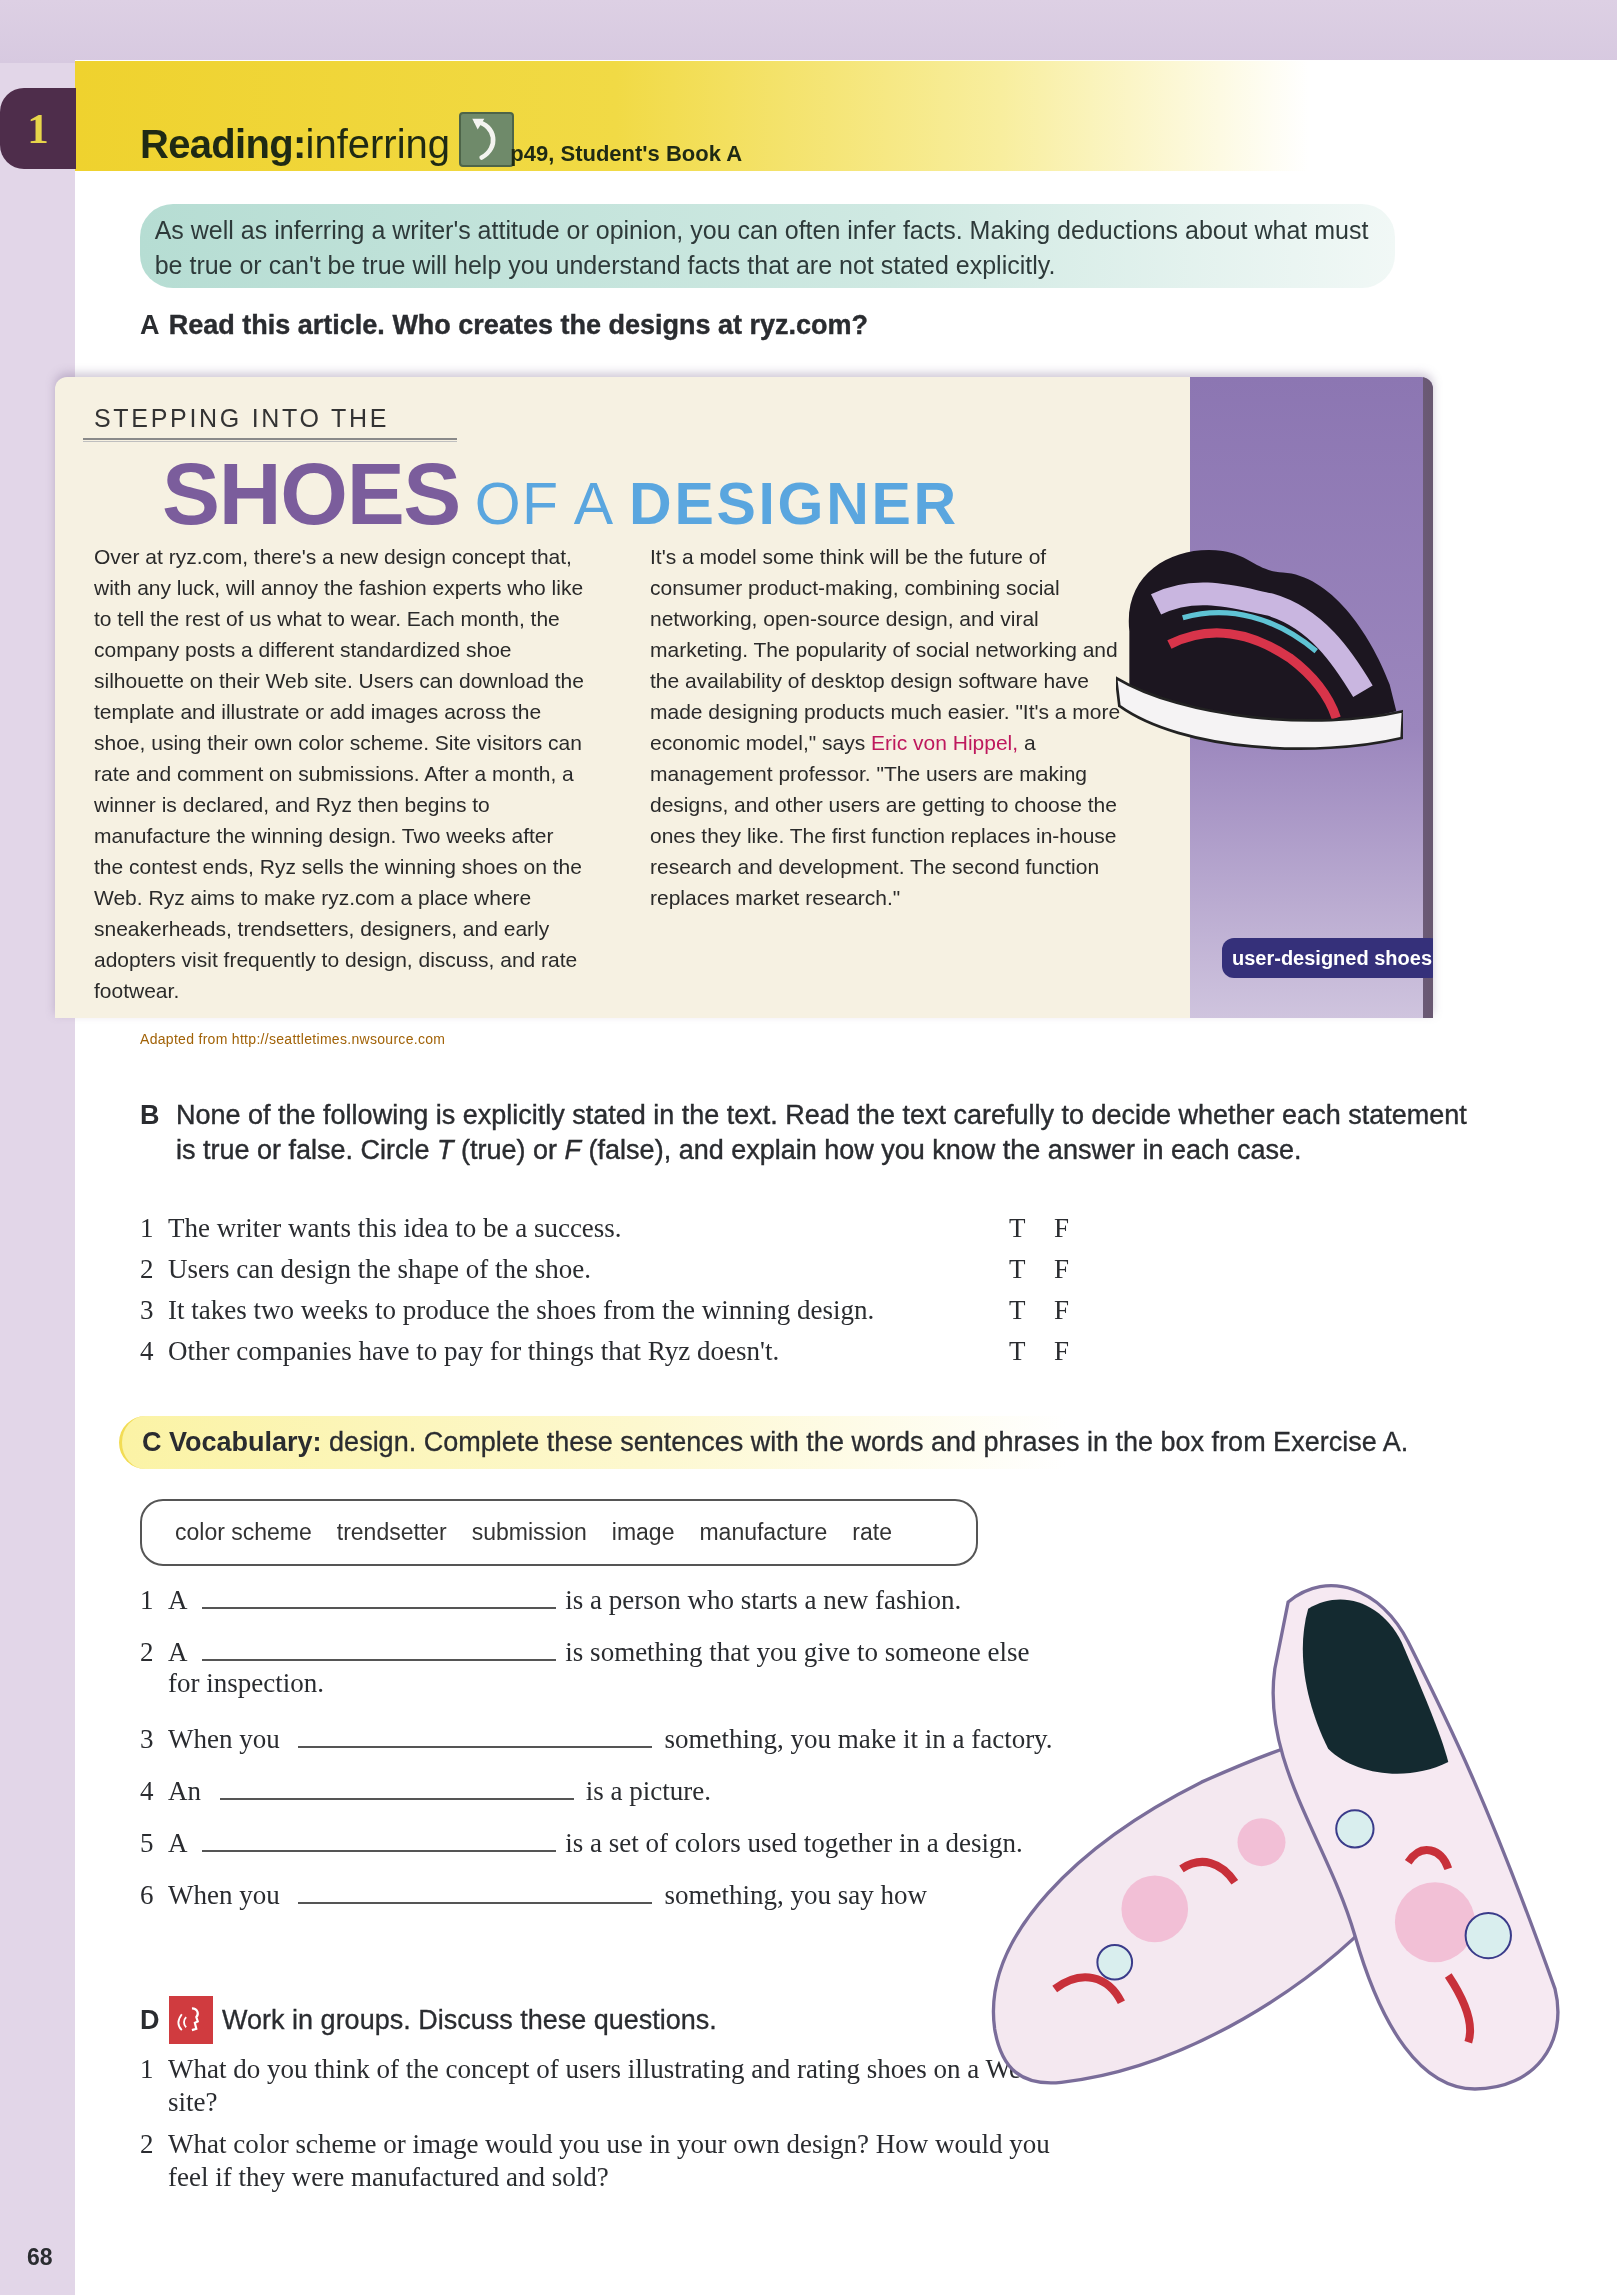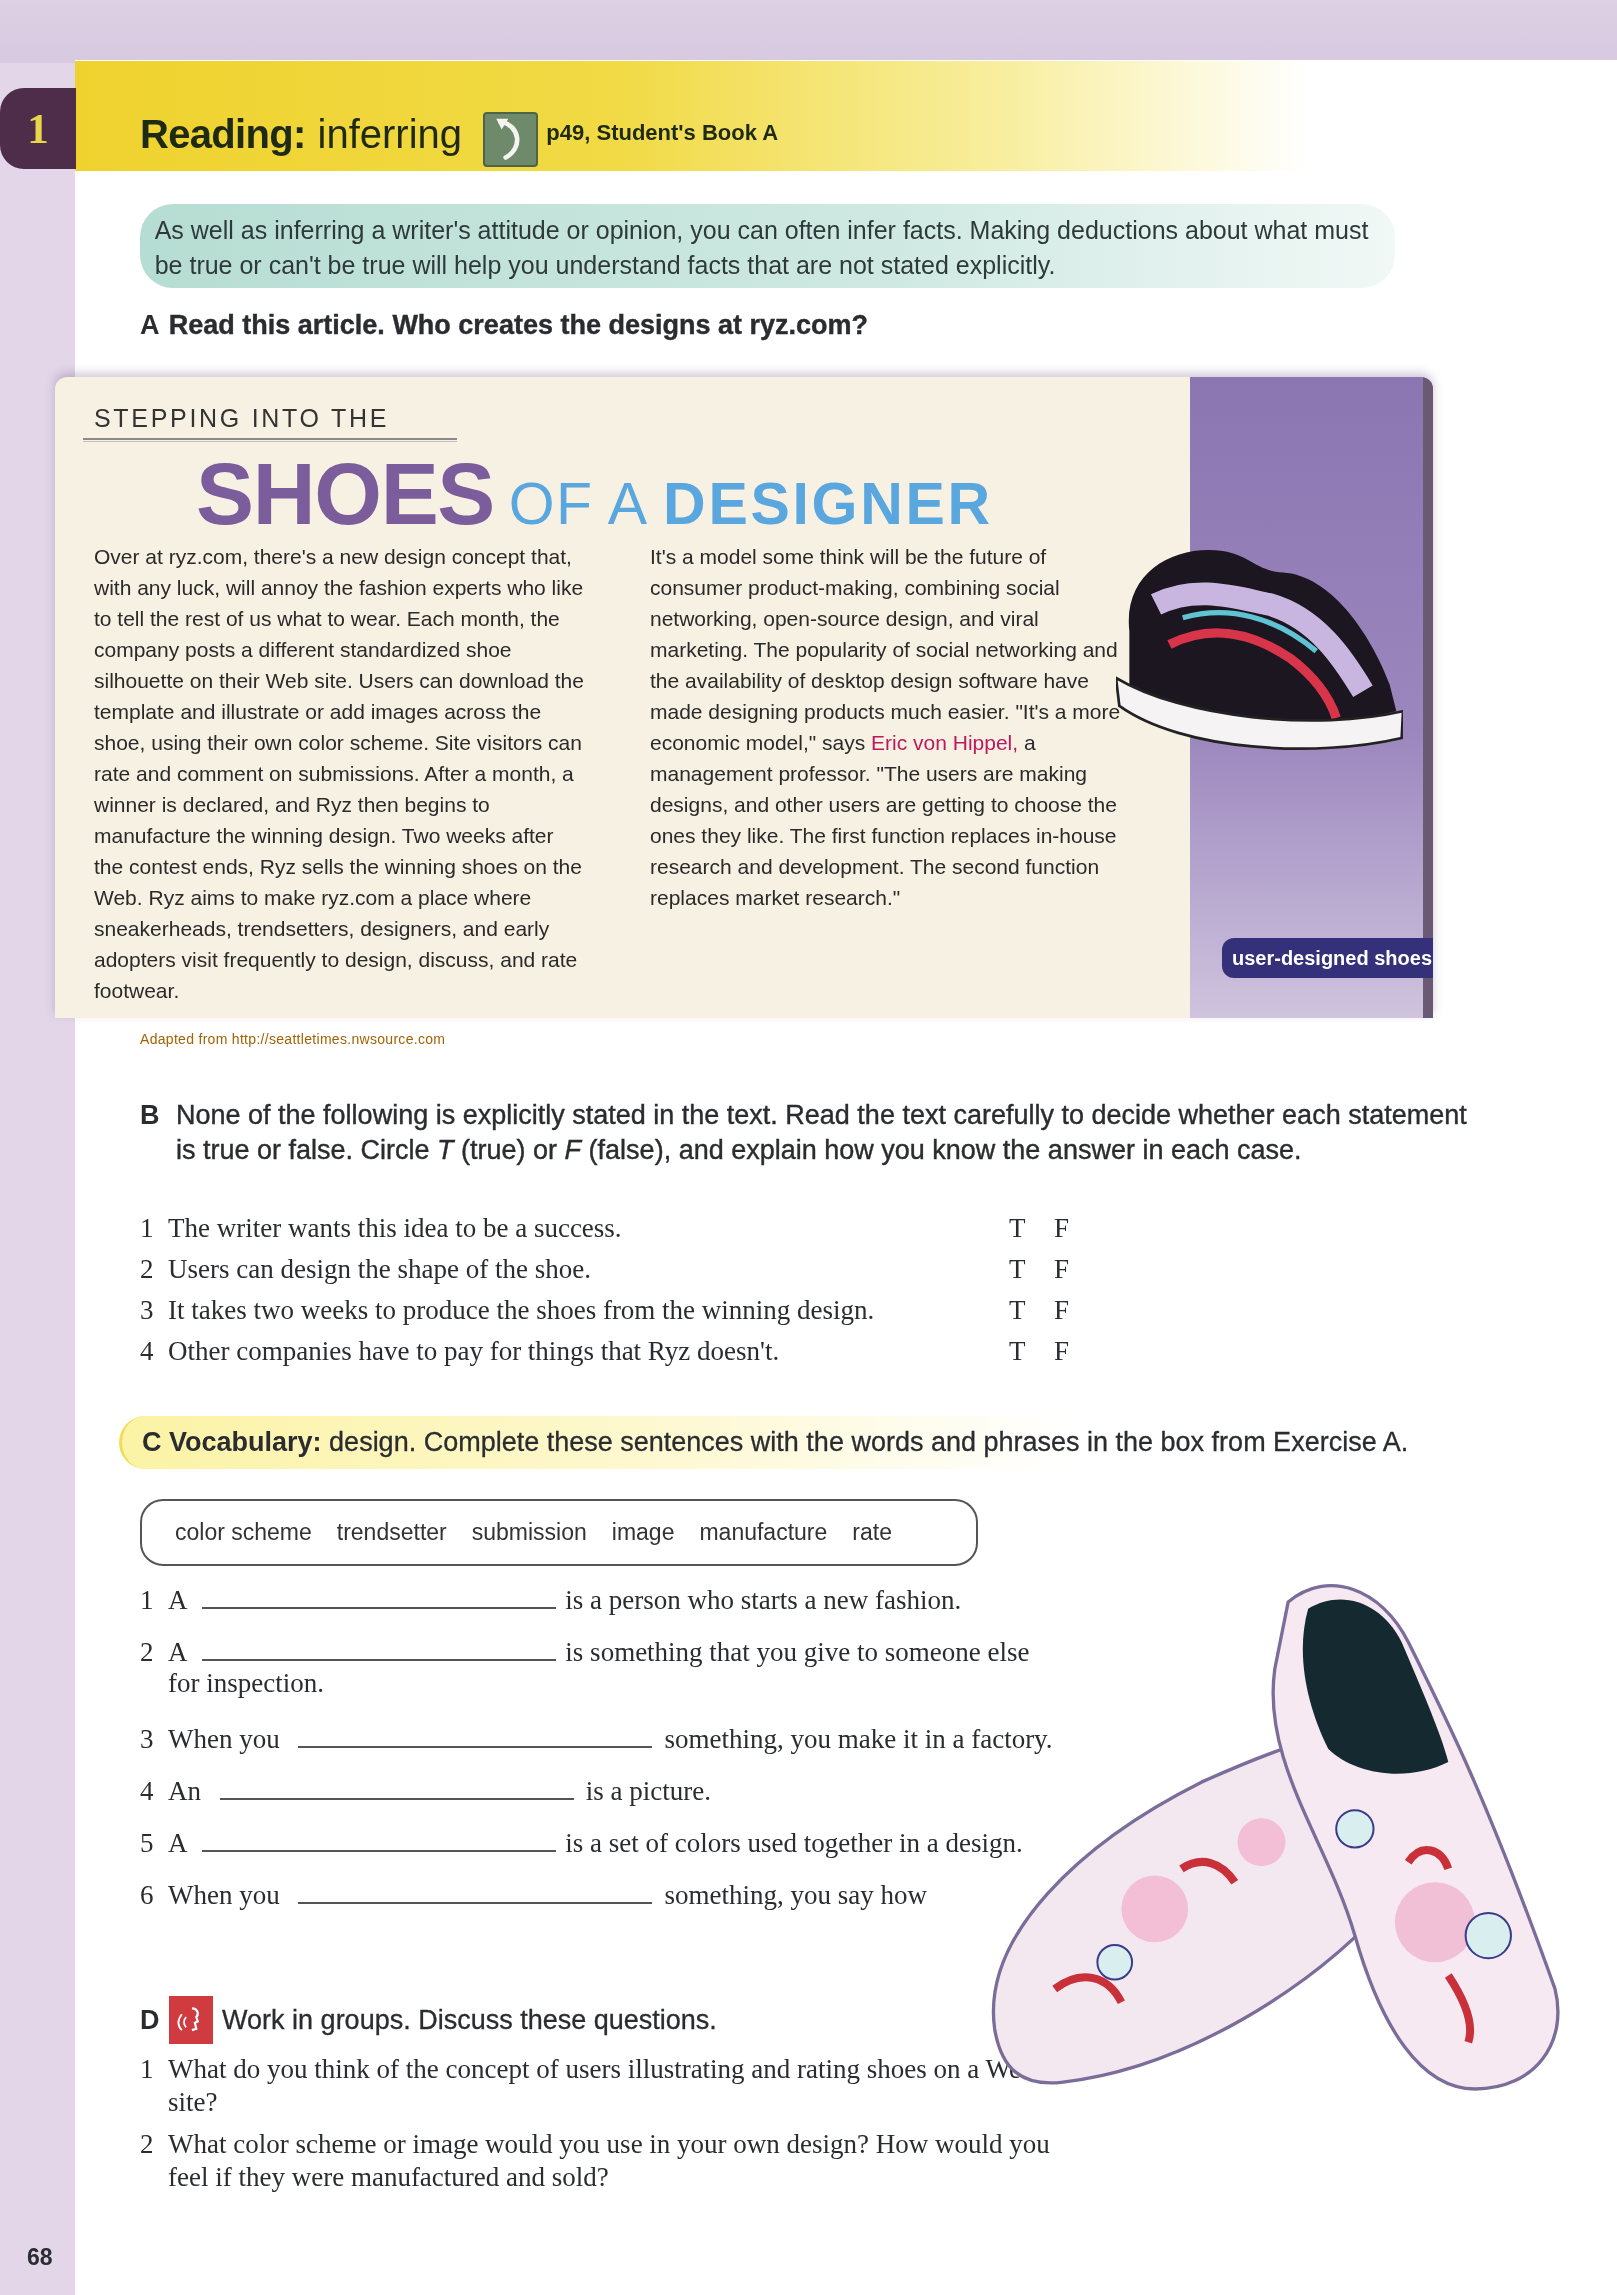--- a/index.html
+++ b/index.html
@@ -25,21 +25,21 @@
   }
   .unit-tab {
     position: absolute; left: 0; top: 88px; width: 76px; height: 81px;
     background: #4e2d4b; border-radius: 24px 0 0 24px;
     display: flex; align-items: center; justify-content: center;
   }
   .unit-tab span {
     color: #e7d54a; font-family: "Liberation Serif", serif; font-weight: bold; font-size: 43px;
   }
   .header-title {
-    position: absolute; left: 140px; top: 112px; display: flex; align-items: flex-start; gap: 12px;
+    position: absolute; left: 140px; top: 112px; display: flex; align-items: flex-end; gap: 0;
   }
   .header-title .bold { font-weight: bold; font-size: 40px; color: #1f2a14; letter-spacing: -0.7px; }
   .header-title .light { font-size: 40px; color: #1f2a14; }
   .ref-icon {
     width: 55px; height: 55px; background: #6f8a6a; border: 2px solid #4d6449; border-radius: 4px;
     display: flex; align-items: center; justify-content: center; margin-left: 9.3px;
   }
   .ref-icon svg { width: 40px; height: 47px; }
   .ref-text { font-weight: bold; font-size: 22px; color: #1f2a14; margin-left: -4px; margin-top: 8px; }
 
@@ -68,21 +68,21 @@
     position: absolute; left: 1368px; top: 0; width: 167px; height: 641px;
     background: linear-gradient(90deg, #6b5a76 0%, #5a4a52 40%, #c8b08e 60%, #e7d6b8 100%);
   }
   .eyebrow {
     position: absolute; left: 39px; top: 27px; font-size: 25px; letter-spacing: 2.7px; color: #333;
   }
   .eyebrow-rule {
     position: absolute; left: 28px; top: 61px; width: 374px; height: 4px;
     border-top: 2px solid #8a8a8a; border-bottom: 1.3px solid #bfbfbf;
   }
-  .headline { position: absolute; left: 107px; top: 67px; display: flex; align-items: baseline; gap: 14.7px; margin-left: 34px; }
+  .headline { position: absolute; left: 107px; top: 67px; display: flex; align-items: baseline; gap: 14.7px; }
   .headline .shoes { font-weight: bold; font-size: 87px; color: #7b5d9c; letter-spacing: -1.3px; }
   .headline .ofa { font-size: 59px; color: #5aa6df; letter-spacing: 1.3px; }
   .headline .designer { font-weight: bold; font-size: 59px; color: #5aa6df; letter-spacing: 2.7px; }
 
   .col {
     position: absolute; top: 164px; width: 494px; font-size: 21px; line-height: 31px; color: #2a2a2a;
   }
   .col.left { left: 39px; }
   .col.right { left: 595px; width: 481px; }
   .col .name-link { color: #be185d; }

